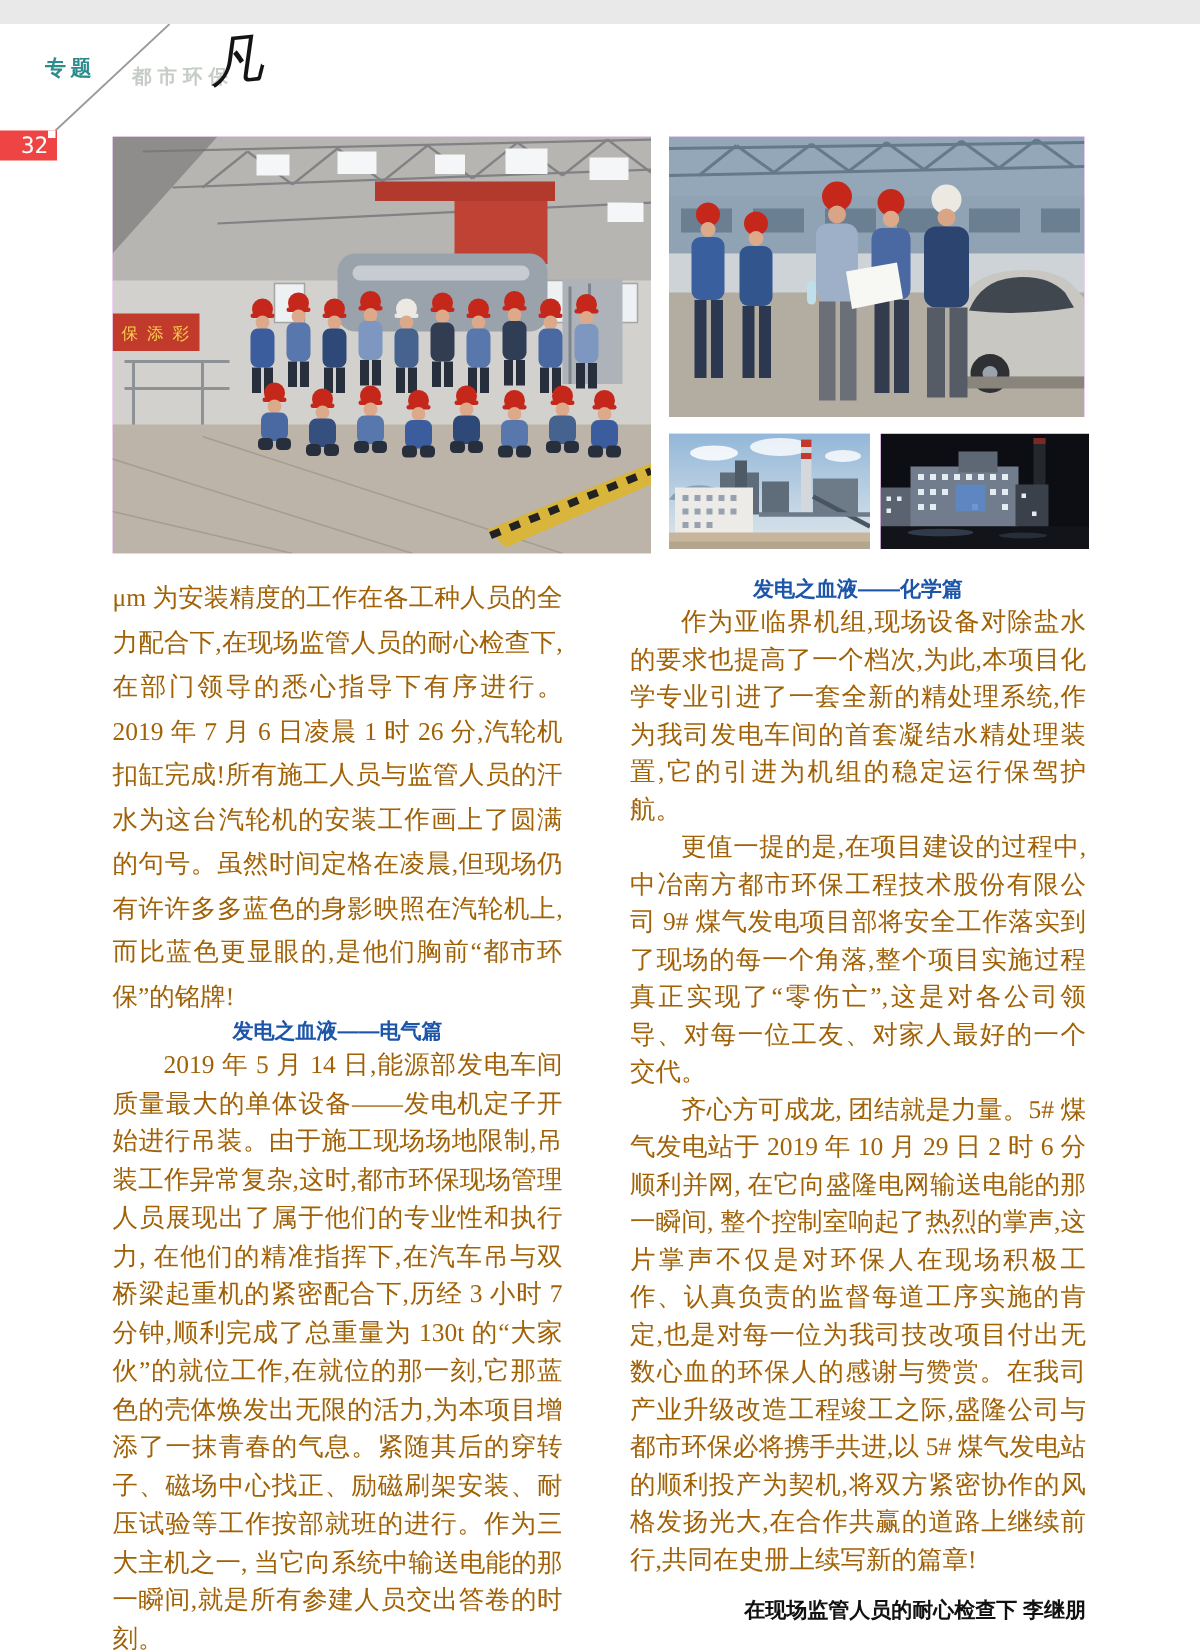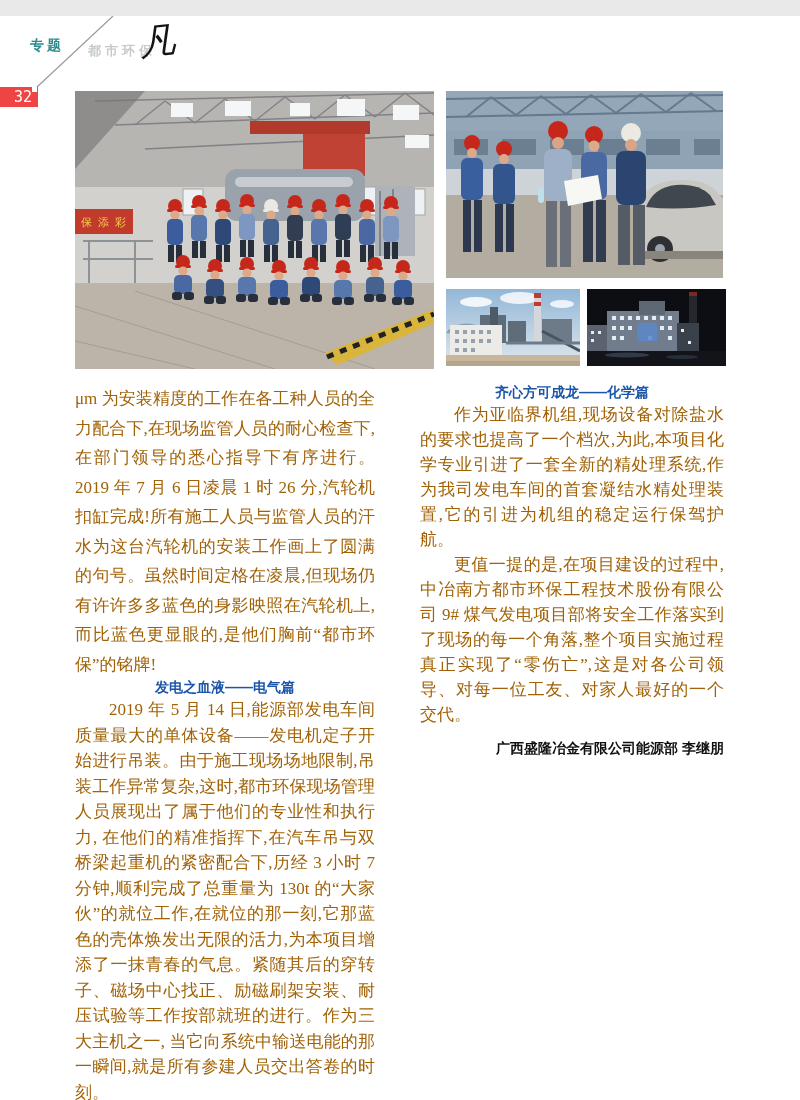--- a/index.html
+++ b/index.html
@@ -353,21 +353,22 @@
     </svg>
   </div>
 
   <div class="col col-left">
     <p class="body lh30">μm 为安装精度的工作在各工种人员的全力配合下,在现场监管人员的耐心检查下,在部门领导的悉心指导下有序进行。2019 年 7 月 6 日凌晨 1 时 26 分,汽轮机扣缸完成!所有施工人员与监管人员的汗水为这台汽轮机的安装工作画上了圆满的句号。虽然时间定格在凌晨,但现场仍有许许多多蓝色的身影映照在汽轮机上, 而比蓝色更显眼的,是他们胸前“都市环保”的铭牌!</p>
     <h3 class="sec h1m">发电之血液——电气篇</h3>
     <p class="body indent lh26">2019 年 5 月 14 日,能源部发电车间质量最大的单体设备——发电机定子开始进行吊装。由于施工现场场地限制,吊装工作异常复杂,这时,都市环保现场管理人员展现出了属于他们的专业性和执行力, 在他们的精准指挥下,在汽车吊与双桥梁起重机的紧密配合下,历经 3 小时 7 分钟,顺利完成了总重量为 130t 的“大家伙”的就位工作,在就位的那一刻,它那蓝色的壳体焕发出无限的活力,为本项目增添了一抹青春的气息。紧随其后的穿转子、磁场中心找正、励磁刷架安装、耐压试验等工作按部就班的进行。作为三大主机之一, 当它向系统中输送电能的那一瞬间,就是所有参建人员交出答卷的时刻。</p>
   </div>
 
   <div class="col col-right">
-    <h3 class="sec h3m">齐心方可成龙——化学篇</h3>
+    <h3 class="sec h3m">发电之血液——化学篇</h3>
     <p class="body indent lh25">作为亚临界机组,现场设备对除盐水的要求也提高了一个档次,为此,本项目化学专业引进了一套全新的精处理系统,作为我司发电车间的首套凝结水精处理装置,它的引进为机组的稳定运行保驾护航。</p>
     <p class="body indent lh25">更值一提的是,在项目建设的过程中,中冶南方都市环保工程技术股份有限公司 9# 煤气发电项目部将安全工作落实到了现场的每一个角落,整个项目实施过程真正实现了“零伤亡”,这是对各公司领导、对每一位工友、对家人最好的一个交代。</p>
+    <p class="body indent lh25">齐心方可成龙, 团结就是力量。5# 煤气发电站于 2019 年 10 月 29 日 2 时 6 分顺利并网, 在它向盛隆电网输送电能的那一瞬间, 整个控制室响起了热烈的掌声,这片掌声不仅是对环保人在现场积极工作、认真负责的监督每道工序实施的肯定,也是对每一位为我司技改项目付出无数心血的环保人的感谢与赞赏。在我司产业升级改造工程竣工之际,盛隆公司与都市环保必将携手共进,以 5# 煤气发电站的顺利投产为契机,将双方紧密协作的风格发扬光大,在合作共赢的道路上继续前行,共同在史册上续写新的篇章!</p>
     <div class="bylines">
-      <p class="byline">广西盛隆冶金有限公司能源部 李继朋</p>
+      <p class="byline">在现场监管人员的耐心检查下 李继朋</p>
     </div>
   </div>
 
 </div>
 
 </body></html>

